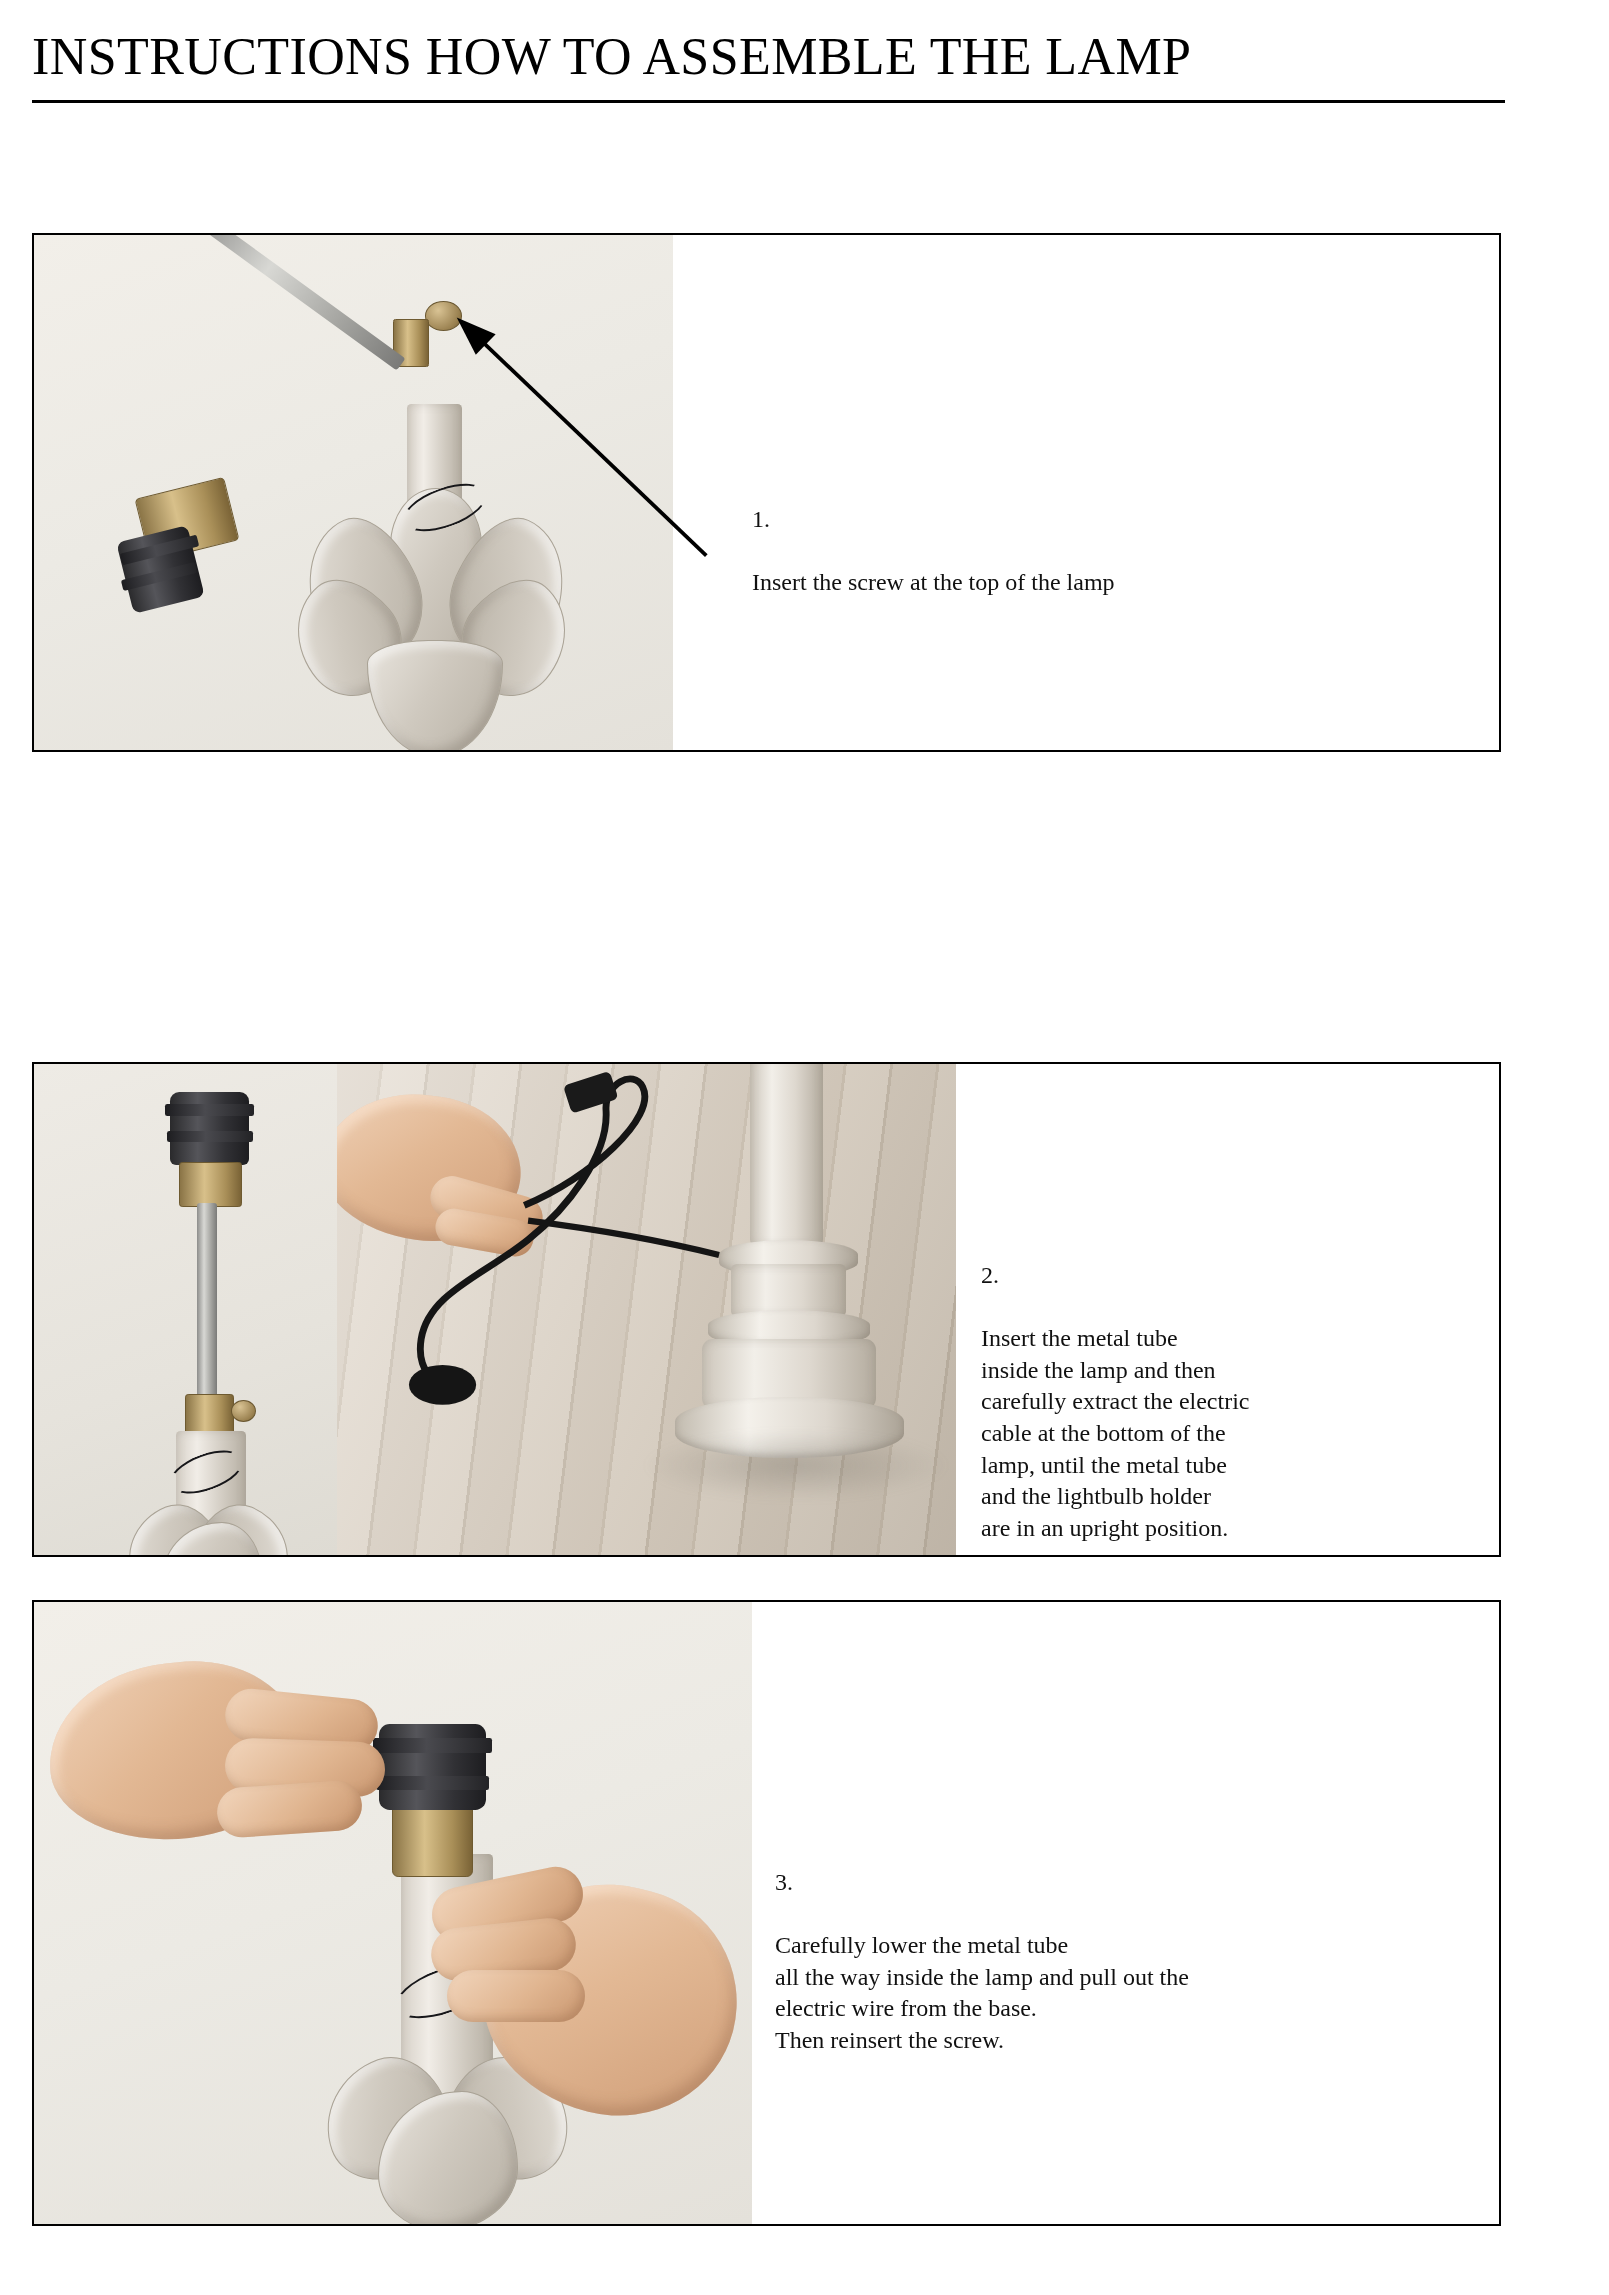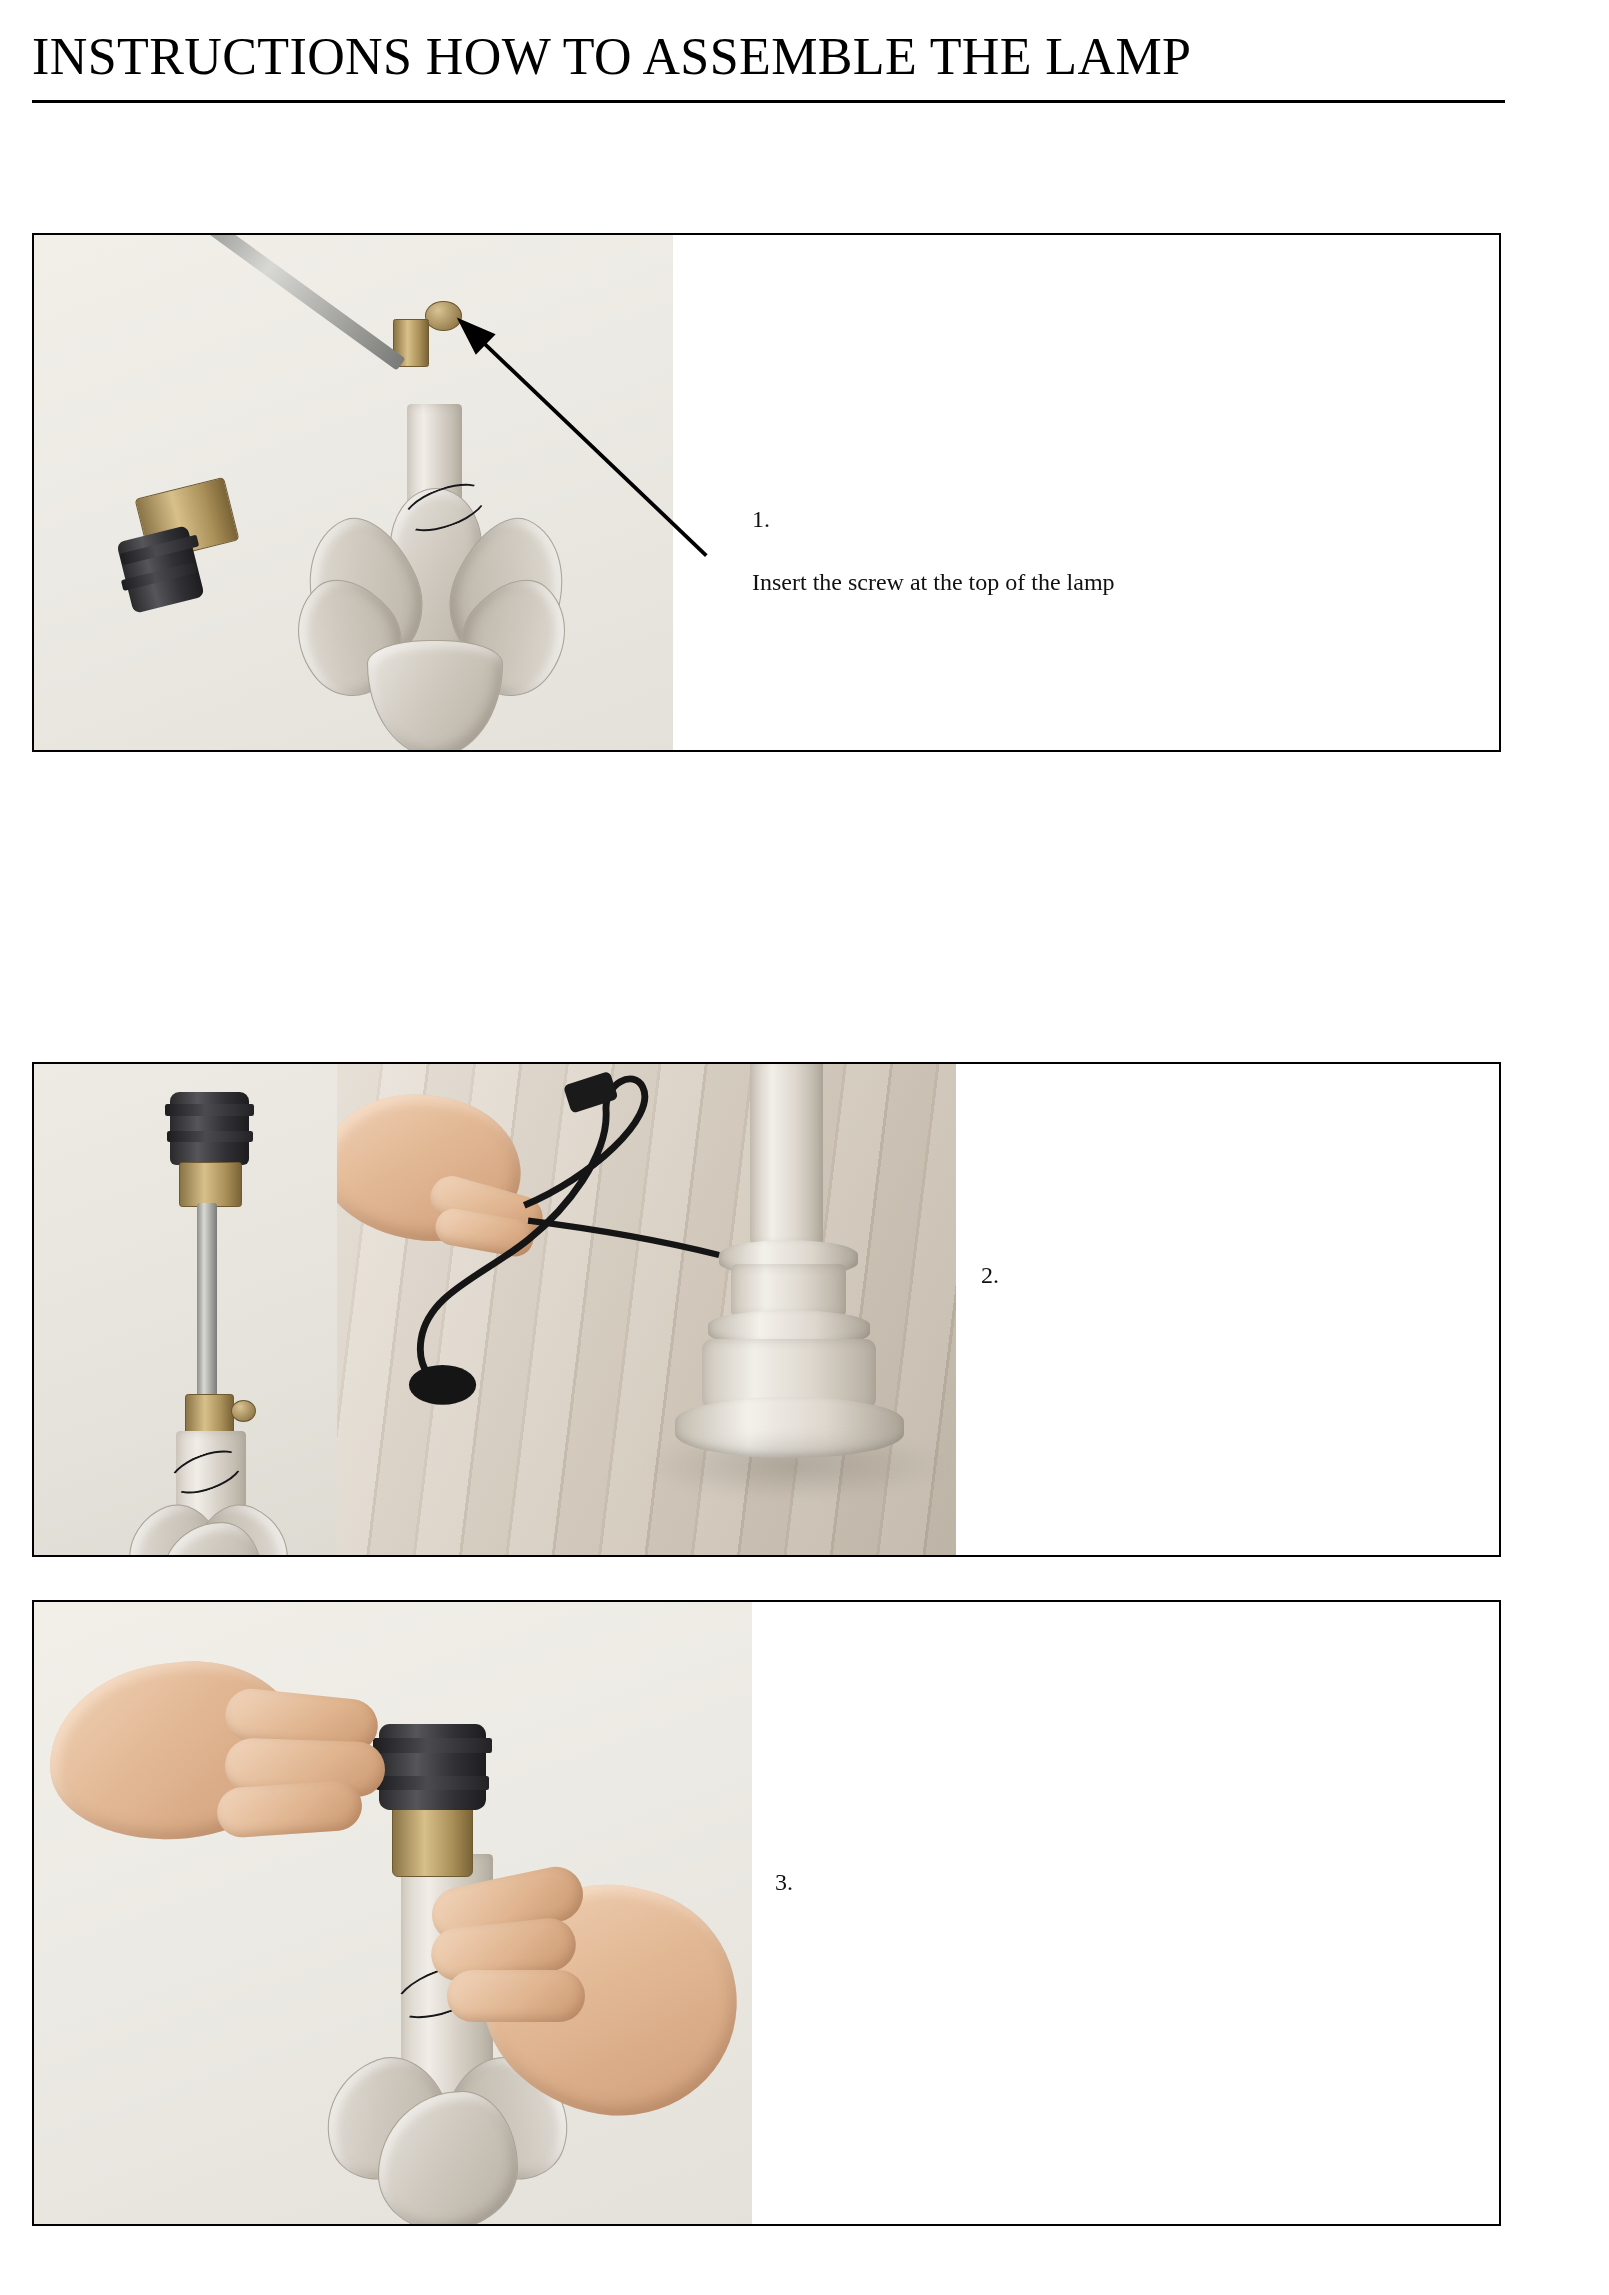--- a/index.html
+++ b/index.html
@@ -307,20 +307,27 @@
           <ellipse cx="138" cy="420" rx="44" ry="26" fill="#151515"></ellipse>
           <rect x="300" y="18" width="64" height="38" rx="7" fill="#1a1a1a" transform="rotate(-18 332 37)"></rect>
         </svg>
       </div>
 
       <div class="photo" style="width:0;"></div>
     </div>
 
     <div class="caption" style="left:947px; top:164px; width:489px;">
       <span class="num">2.</span>
+      <span>Insert the metal tube
+inside the lamp and then
+carefully extract the electric
+cable at the bottom of the
+lamp, until the metal tube
+and the lightbulb holder
+are in an upright position.</span>
     </div>
   </div>
 
   <div class="step-panel" id="panel-3">
 
     <div class="photo-strip">
       <div class="photo" style="width:718px;">
         <div class="wall"></div>
 
         <div class="wood-col" style="left:367px; top:252px; width:92px; height:252px;"></div>
@@ -342,17 +349,21 @@
         <div class="hand" style="left:451px; top:283px; width:252px; height:229px; transform:rotate(14deg);"></div>
         <div class="finger" style="left:397px; top:275px; width:153px; height:55px; transform:rotate(-12deg);"></div>
         <div class="finger" style="left:397px; top:321px; width:145px; height:53px; transform:rotate(-6deg);"></div>
         <div class="finger" style="left:413px; top:368px; width:138px; height:52px; transform:rotate(0deg);"></div>
       </div>
       <div class="photo" style="width:0;"></div>
     </div>
 
     <div class="caption" style="left:741px; top:233px; width:672px;">
       <span class="num">3.</span>
+      <span>Carefully lower the metal tube
+all the way inside the lamp and pull out the
+electric wire from the base.
+Then reinsert the screw.</span>
     </div>
   </div>
 
 </div>
 
 
 </body></html>

